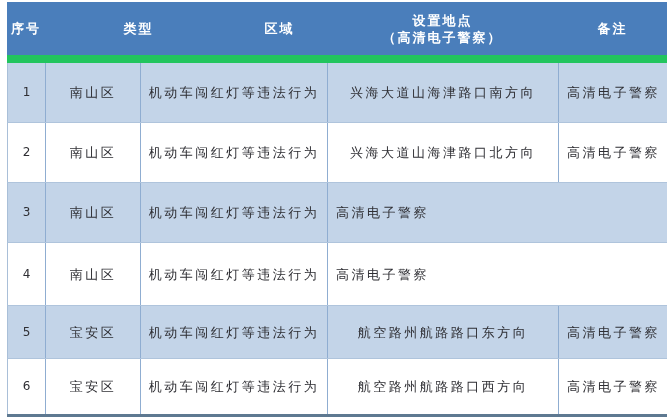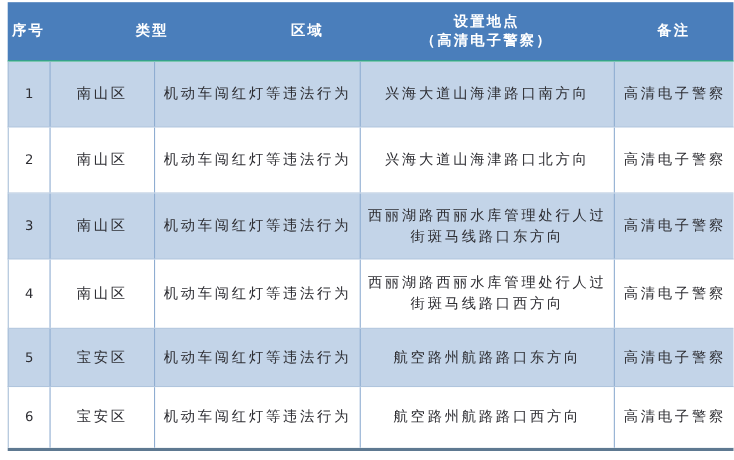--- a/index.html
+++ b/index.html
@@ -19,21 +19,21 @@
     left: 7px;
     top: 2px;
     width: 660px;
     border-bottom: 3px solid #5E7991;
   }
   
   .thead {
     display: flex;
     height: 53px;
     background: #4A7EBB;
-    border-bottom: 1px solid #22c55e;
+    border-bottom: 8px solid #22c55e;
     color: #ffffff;
     font-weight: bold;
     font-size: 13px;
     letter-spacing: 2px;
     align-items: center;
   }
   .thead .cell {
     display: flex;
     flex-direction: column;
     align-items: center;
@@ -118,29 +118,27 @@
     <div class="cell c-region">南山区</div>
     <div class="cell c-type">机动车闯红灯等违法行为</div>
     <div class="cell c-loc">兴海大道山海津路口北方向</div>
     <div class="cell c-remark">高清电子警察</div>
   </div>
 
   <div class="trow alt rh-2">
     <div class="cell c-no num-cell">3</div>
     <div class="cell c-region">南山区</div>
     <div class="cell c-type">机动车闯红灯等违法行为</div>
-    <div class="cell c-loc">西丽湖路西丽水库管理处行人过街斑马线路口东方向</div>
     <div class="cell c-remark">高清电子警察</div>
   </div>
 
   <div class="trow plain rh-3">
     <div class="cell c-no num-cell">4</div>
     <div class="cell c-region">南山区</div>
     <div class="cell c-type">机动车闯红灯等违法行为</div>
-    <div class="cell c-loc">西丽湖路西丽水库管理处行人过街斑马线路口西方向</div>
     <div class="cell c-remark">高清电子警察</div>
   </div>
 
   <div class="trow alt rh-4">
     <div class="cell c-no num-cell">5</div>
     <div class="cell c-region">宝安区</div>
     <div class="cell c-type">机动车闯红灯等违法行为</div>
     <div class="cell c-loc">航空路州航路路口东方向</div>
     <div class="cell c-remark">高清电子警察</div>
   </div>

